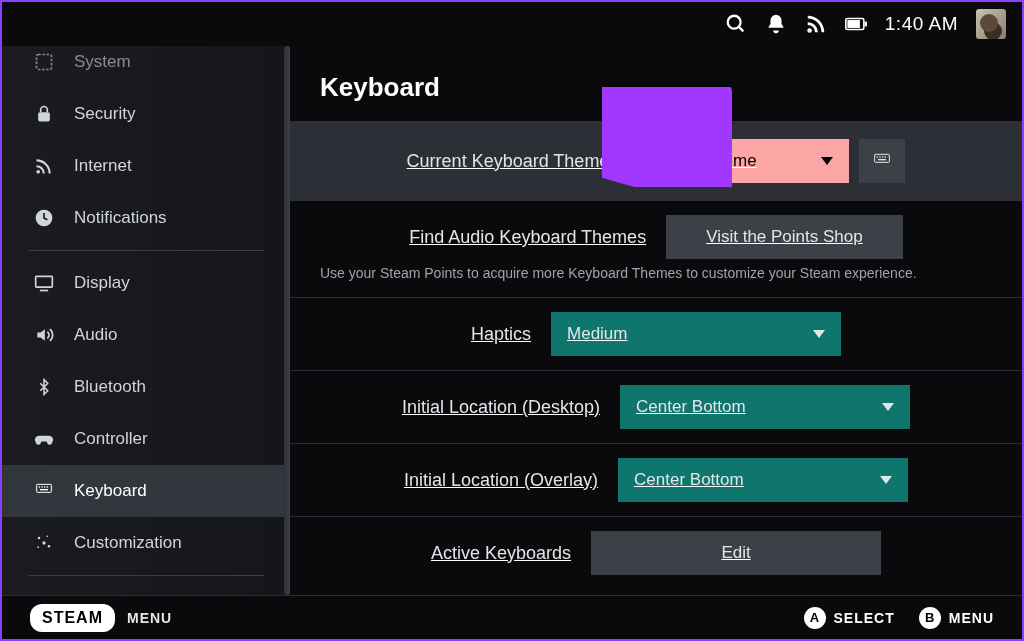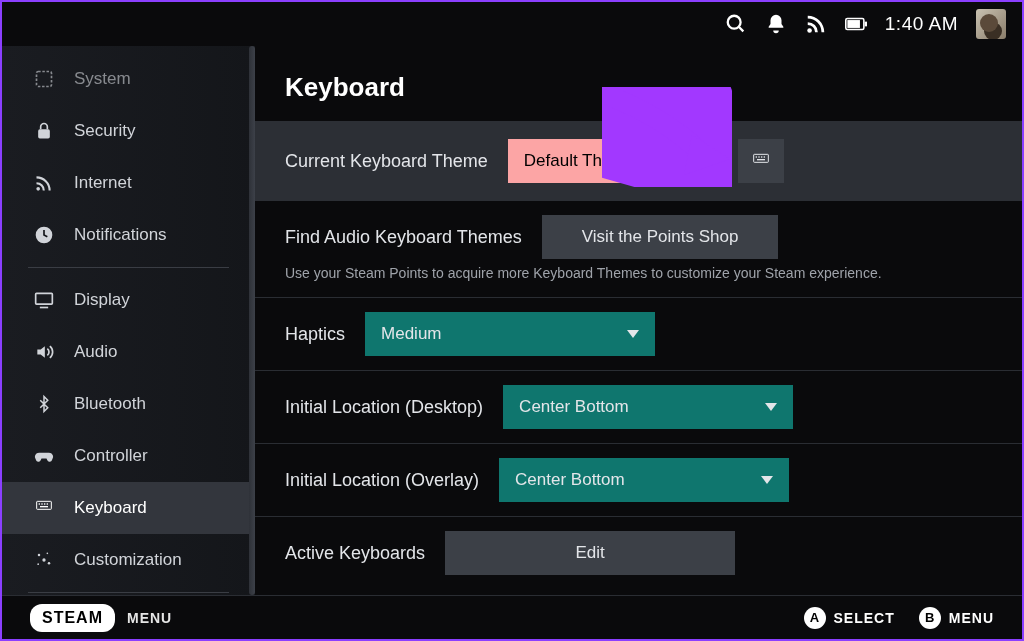--- a/index.html
+++ b/index.html
@@ -7,32 +7,32 @@
 
 
 .topbar { position: absolute; top: 0; right: 0; left: 0; height: 44px; display: flex; align-items: center; justify-content: flex-end; gap: 18px; padding: 5px 16px; margin-left: 36px; }
 .topbar .ico { width: 22px; height: 22px; display: flex; align-items: center; justify-content: center; color: #fff; }
 .topbar .time { font-size: 19px; font-weight: 500; letter-spacing: 0.5px; }
 .avatar { width: 30px; height: 30px; border-radius: 3px; background: linear-gradient(135deg,#c9c2b2 0%, #8a7d6a 100%); overflow:hidden; position:relative; }
 .avatar::after{content:'';position:absolute;left:4px;top:5px;width:18px;height:18px;border-radius:50%;background:#5b4a3a;box-shadow: 4px 8px 0 0 #3a2f24;}
 
 
 .wrap { position: absolute; top: 44px; bottom: 44px; left: 0; right: 0; display: flex; }
-.sidebar { width: 253px; background: linear-gradient(90deg,#1a1c21 0%, #14161a 100%); overflow: hidden; position:relative; padding-top: 17px;}
+.sidebar { width: 288px; background: linear-gradient(90deg,#1a1c21 0%, #14161a 100%); overflow: hidden; position:relative; padding-top: 0;}
 .sidebar::after{content:'';position:absolute;right:0;top:0;bottom:0;width:6px;background:linear-gradient(90deg,#2e3138,#3d4149);border-radius:3px;}
 .side-list { list-style: none; padding: 0 0 0 0; }
 .side-item { display: flex; align-items: center; gap: 18px; padding: 14px 20px 14px 30px; color: #d1d4d9; font-size: 17px; cursor: pointer; }
 .side-item.active { background: #33363d; color: #fff; }
 .side-item .sic { width: 24px; height: 24px; display:flex; align-items:center; justify-content:center; color:#d1d4d9; flex-shrink:0;}
 .side-item.active .sic{color:#fff;}
 .side-sep { border: none; border-top: 1px solid #3a3d44; margin: 6px 26px; }
 
 .main { flex: 1; padding: 0; overflow: hidden; }
 .page-title { font-size: 26px; font-weight: 700; padding: 26px 30px 18px; }
-.row { display: flex; align-items: center; justify-content: flex-start; padding: 14px 30px; border-bottom: 1px solid #2a2d33; gap: 20px;}
+.row { display: flex; align-items: center; justify-content: center; padding: 14px 30px; border-bottom: 1px solid #2a2d33; gap: 20px; text-decoration: underline;}
 .row.highlight { background: #2c2f35; border-bottom: none; padding: 18px 30px;}
 .row-label { font-size: 18px; color: #e3e5e9; }
 .row-desc { font-size: 14px; color: #9fa3aa; padding: 0 30px 16px; border-bottom: 1px solid #2a2d33; }
 
 .dropdown { background: #0f766e; color: #e3e5e9; height: 44px; min-width: 290px; display: flex; align-items: center; justify-content: space-between; padding: 0 16px; font-size: 17px; cursor: pointer; }
 .dropdown.white { background: #fca5a5; color: #000; min-width: 220px; font-weight:500;}
 
 .btn { background: #3c4047; color: #e3e5e9; height: 44px; padding: 0 40px; display: flex; align-items: center; font-size: 17px; cursor: pointer; border:none;}
 .btn.sm { min-width: 290px; justify-content: center;}
 

